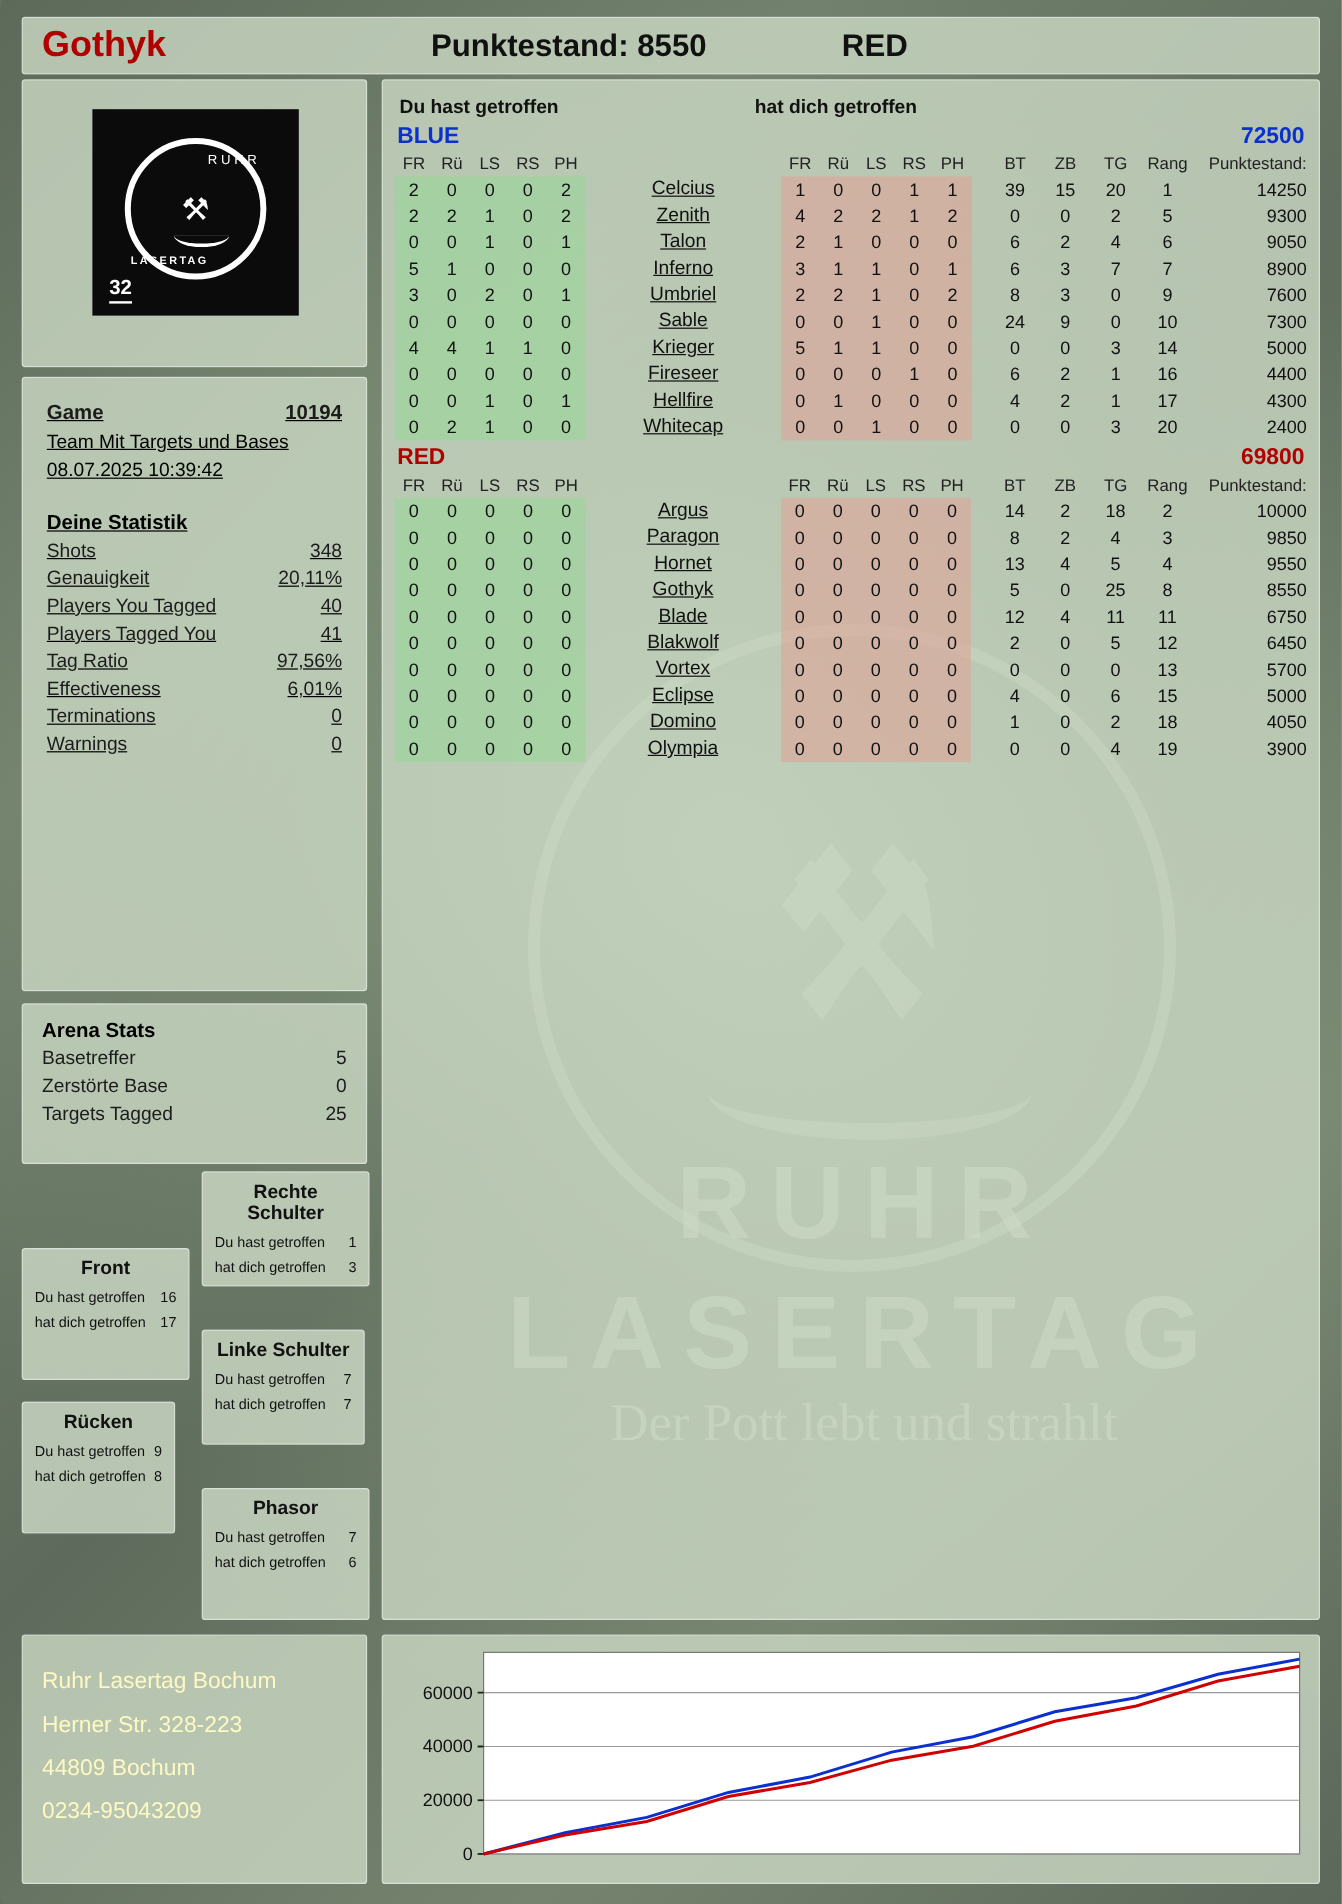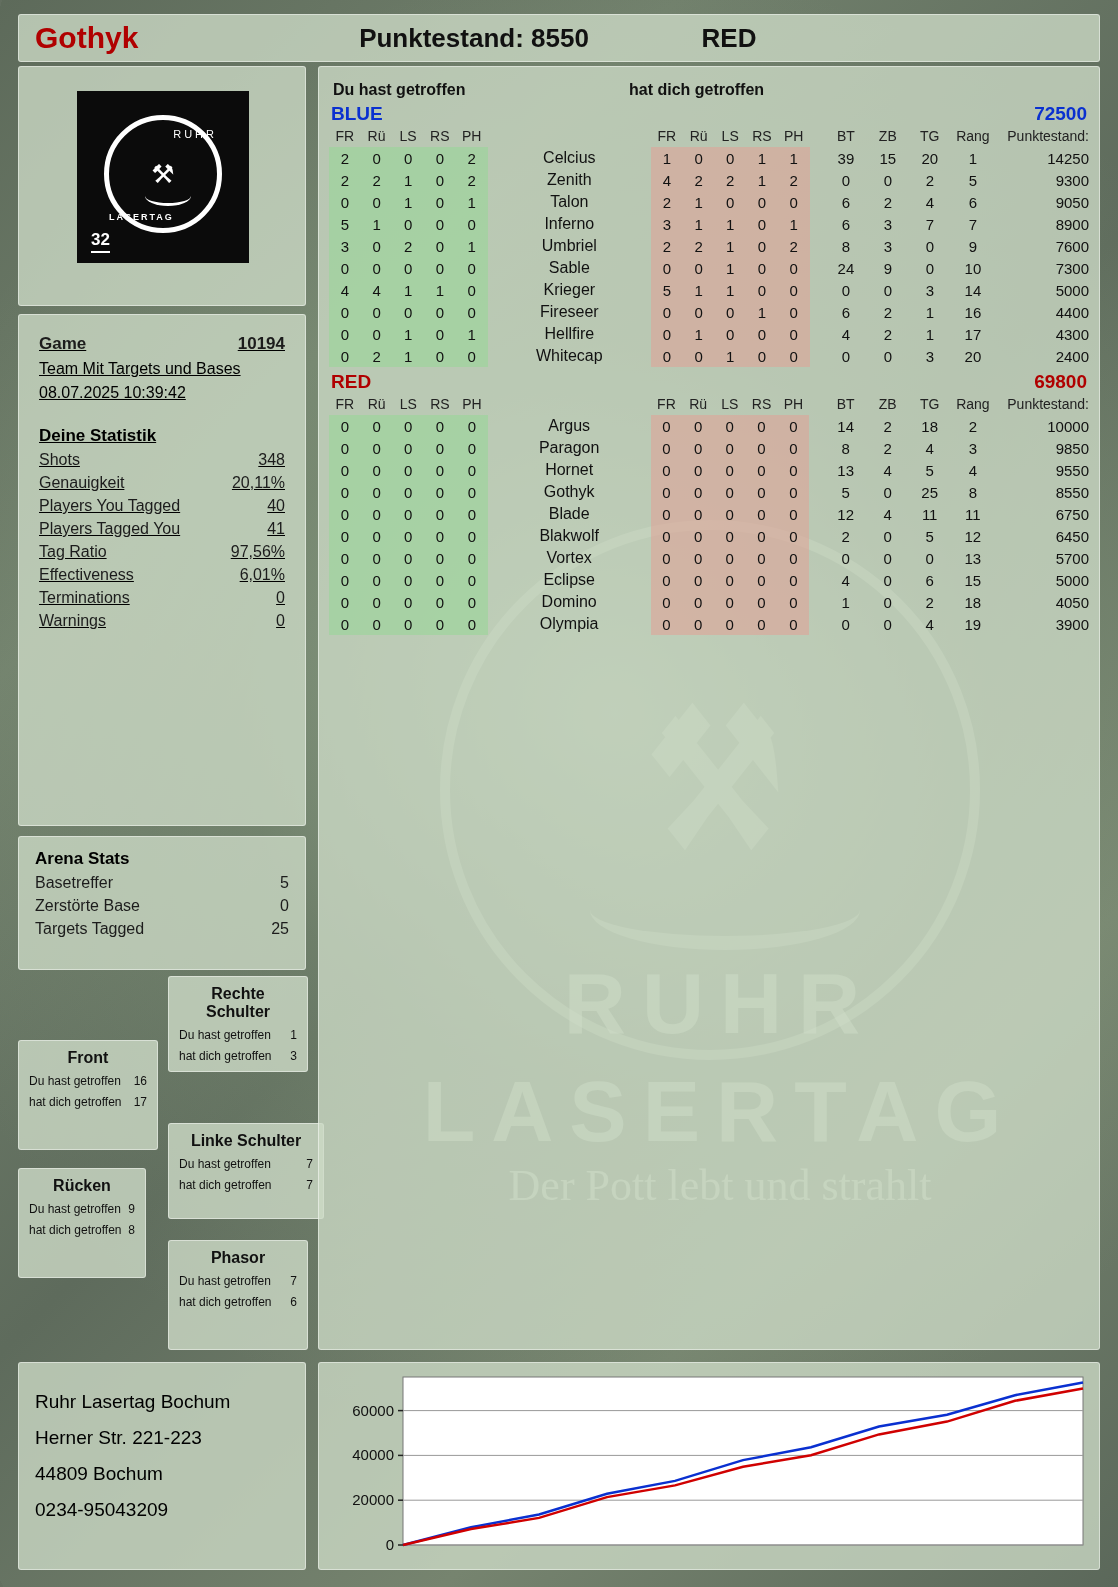--- a/index.html
+++ b/index.html
@@ -103,40 +103,40 @@
 
   #arena-panel{ left:18px; top:836px; width:288px; height:134px; padding:12px 16px; }
 
   
   .zone{ position:absolute; background:rgba(205,219,199,0.80);
     border:1px solid rgba(255,255,255,0.45); border-radius:3px; padding:6px 10px;}
   .zone h4{ margin:2px 0 6px; font-size:16px; text-align:center; color:#111;}
   .zline{ display:flex; justify-content:space-between; font-size:12px; color:#111; margin:7px 0;}
   #zone-front{ left:18px; top:1040px; width:140px; height:110px;}
   #zone-rs{ left:168px; top:976px; width:140px; height:96px;}
-  #zone-ls{ left:168px; top:1108px; width:156px; height:96px;margin-top:15px;}
+  #zone-ls{ left:168px; top:1108px; width:136px; height:96px;}
   #zone-back{ left:18px; top:1168px; width:128px; height:110px;}
   #zone-phasor{ left:168px; top:1240px; width:140px; height:110px;}
 
   #address-panel{ left:18px; top:1362px; width:288px; height:208px; padding:14px 16px;}
-  .addr{ font-size:19px; color:#000000; margin:14px 0; }
+  .addr{ font-size:19px; color:#fef9c3; margin:14px 0; }
 
   
   #main-panel{ left:318px; top:66px; width:782px; height:1284px; padding:8px 10px; }
   .col-head{ display:flex; font-weight:bold; font-size:16px; color:#111; margin:6px 0 4px;}
   .ch-left{ width:300px; padding-left:4px;}
   .ch-right{ }
   .team-line{ display:flex; justify-content:space-between; font-weight:bold; font-size:19px; margin:4px 2px 2px;}
 
   table.stats{ border-collapse:collapse; width:100%; font-size:15px; color:#111;}
   table.stats th{ font-weight:normal; font-size:14px; color:#222; padding:1px 0 3px;}
   table.stats td{ text-align:center; padding:2px 0;}
   .c-you{ width:34px; background:rgba(150,215,150,0.55);}
   .c-them{ width:34px; background:rgba(225,160,150,0.55);}
-  .c-name{ width:180px; text-align:center !important; background:transparent; font-size:16px;}
+  .c-name{ width:180px; text-align:center !important; background:transparent; font-size:16px;text-decoration:underline;}
   .c-gap{ width:18px; background:transparent;}
   .c-num{ width:46px; background:transparent;}
   .c-score{ width:96px; text-align:right !important; padding-right:6px; background:transparent;}
   th.c-you, th.c-them{ background:transparent;}
   .hdr-row th{ color:#333; }
 
   
   #chart-panel{ left:318px; top:1362px; width:782px; height:208px; padding:6px;}
   .chart-wrap{ position:relative; width:100%; height:100%;}
 </style>
@@ -281,21 +281,21 @@
       <span>7</span>
     </div>
   <div class="zline">
       <span>hat dich getroffen</span>
       <span>6</span>
     </div>
 </div>
 
 <div class="panel" id="address-panel">
   <div class="addr">Ruhr Lasertag Bochum</div>
-  <div class="addr">Herner Str. 221-223</div>
+  <div class="addr">Herner Str. 328-223</div>
   <div class="addr">44809 Bochum</div>
   <div class="addr">0234-95043209</div>
 </div>
 
 <div class="panel" id="main-panel">
   <div class="col-head">
     <span class="ch-left">Du hast getroffen</span>
     <span class="ch-right">hat dich getroffen</span>
   </div>
   <div id="teams-container">

